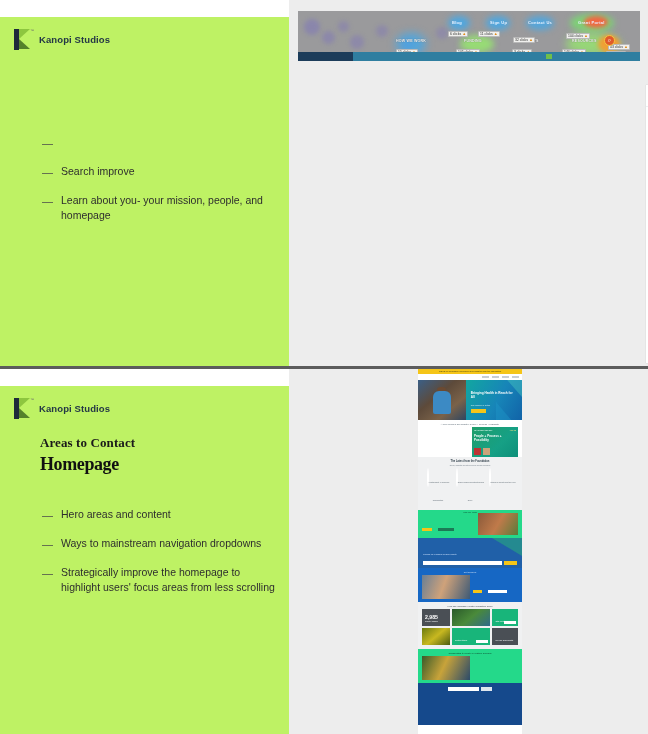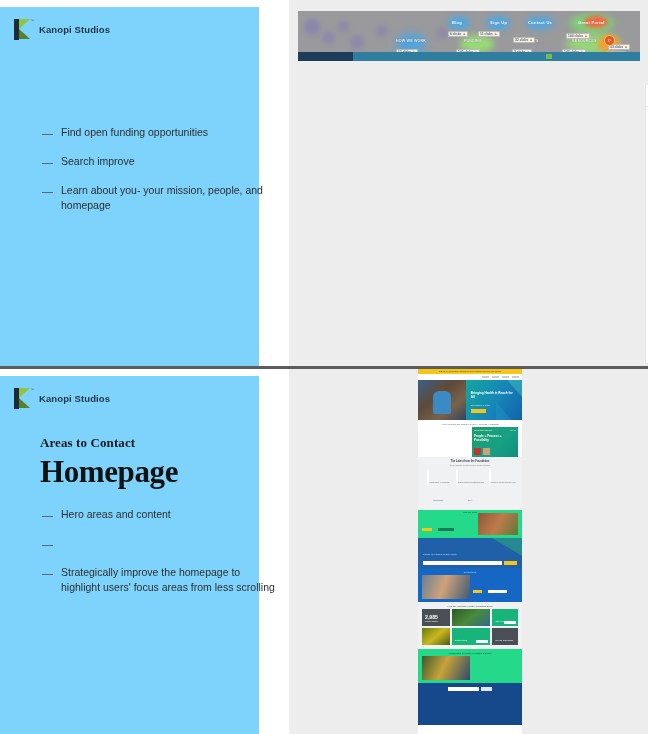--- a/index.html
+++ b/index.html
@@ -12,21 +12,21 @@
   .page { position: relative; width: 648px; height: 734px; background:#fff; }
 
   
   .slide { position: absolute; left: 0; width: 648px; background: #fff; overflow: hidden; }
   #slide-1 { top: 0;   height: 366px; }
   .slide-divider { position: absolute; left: 0; top: 366px; width: 648px; height: 3px;
                    background: #5c5c5c; z-index: 40; }
   #slide-2 { top: 369px; height: 365px; }
 
   
-  .left-col { position: absolute; left: 0; top: 7px; width: 259px; height: 100%; background: #7dd3fc; }
+  .left-col { position: absolute; left: 0; top: 17px; width: 289px; height: 100%; background: #bef264; }
 
   .brand { position: absolute; display: flex; align-items: center; gap: 6px; }
   #slide-1 .brand { left: 14px; top: 11px; }
   #slide-2 .brand { left: 14px; top: 11px; }
   .brand-logo { position: relative; width: 19px; height: 22px; flex: 0 0 19px; }
   .brand-logo .bar { position: absolute; left: 0; top: 1px; width: 5px; height: 21px;
                      background: #1d2a3a; }
   .brand-logo .chev-top { position: absolute; left: 5px; top: 1px; width: 0; height: 0;
      border-left: 11px solid #8dc63f; border-bottom: 10px solid transparent; }
   .brand-logo .chev-bot { position: absolute; left: 5px; top: 11px; width: 0; height: 0;
@@ -34,21 +34,21 @@
   .brand-logo .tm { position: absolute; left: 16px; top: 0px; font-size: 4px; color:#6a6a6a; }
   .brand-name { font-size: 9.5px; font-weight: bold; color: #243746; letter-spacing: .1px;
                 white-space: nowrap; }
 
   .eyebrow { position: absolute; font-family: "Liberation Serif", serif; font-weight: bold;
              font-size: 13px; color: #1a1a1a; letter-spacing: .1px; }
   .headline { position: absolute; font-family: "Liberation Serif", serif; font-weight: bold;
               color: #111; letter-spacing: -.4px; }
   #s1-headline { left: 40px; top: 64px; font-size: 30px; }
   #s2-eyebrow  { left: 40px; top: 435px; }
-  #s2-headline { left: 40px; top: 454px; font-size: 31px; font-family: Liberation Serif, serif; }
+  #s2-headline { left: 40px; top: 454px; font-size: 18px; font-family: Liberation Serif, serif; }
 
   .bullets { position: absolute; left: 42px; }
   #s1-bullets { top: 118px; width: 228px; }
   #s2-bullets { top: 507px; width: 235px; }
   .bullet { display: flex; gap: 8px; margin-bottom: 13px; }
   .bullet .dash { flex: 0 0 11px; color: #4a4a4a; font-size: 11px; line-height: 15px;
                   padding-top: 1px; }
   .bullet .btext { font-size: 10.5px; line-height: 15px; color: #2e2e2e; }
 
   
@@ -214,21 +214,20 @@
             <span class="chev-bot"></span>
           <span class="tm">™</span>
         </span>
         <span class="brand-name">Kanopi Studios</span>
       </div>
 
 
       <div class="bullets" id="s1-bullets">
         <div class="bullet">
           <span class="dash">—</span>
-          <span class="btext">Find open funding opportunities</span>
         </div>
         <div class="bullet">
           <span class="dash">—</span>
           <span class="btext">Search improve</span>
         </div>
         <div class="bullet">
           <span class="dash">—</span>
           <span class="btext">Learn about you- your mission, people, and homepage</span>
         </div>
       </div>
@@ -345,20 +344,21 @@
 
   <h2 class="eyebrow" id="s2-eyebrow">Areas to Contact</h2>
   <h1 class="headline" id="s2-headline">Homepage</h1>
   <div class="bullets" id="s2-bullets">
     <div class="bullet">
       <span class="dash">—</span>
       <span class="btext">Hero areas and content</span>
     </div>
     <div class="bullet">
       <span class="dash">—</span>
+      <span class="btext">Ways to mainstream navigation dropdowns</span>
     </div>
     <div class="bullet">
       <span class="dash">—</span>
       <span class="btext">Strategically improve the homepage to highlight users' focus areas from less scrolling</span>
     </div>
   </div>
 
   <div class="home-shot">
     <div class="hs-topbar">
       <span class="t">COVID-19 Response: Resources and Updates from the Foundation</span>

